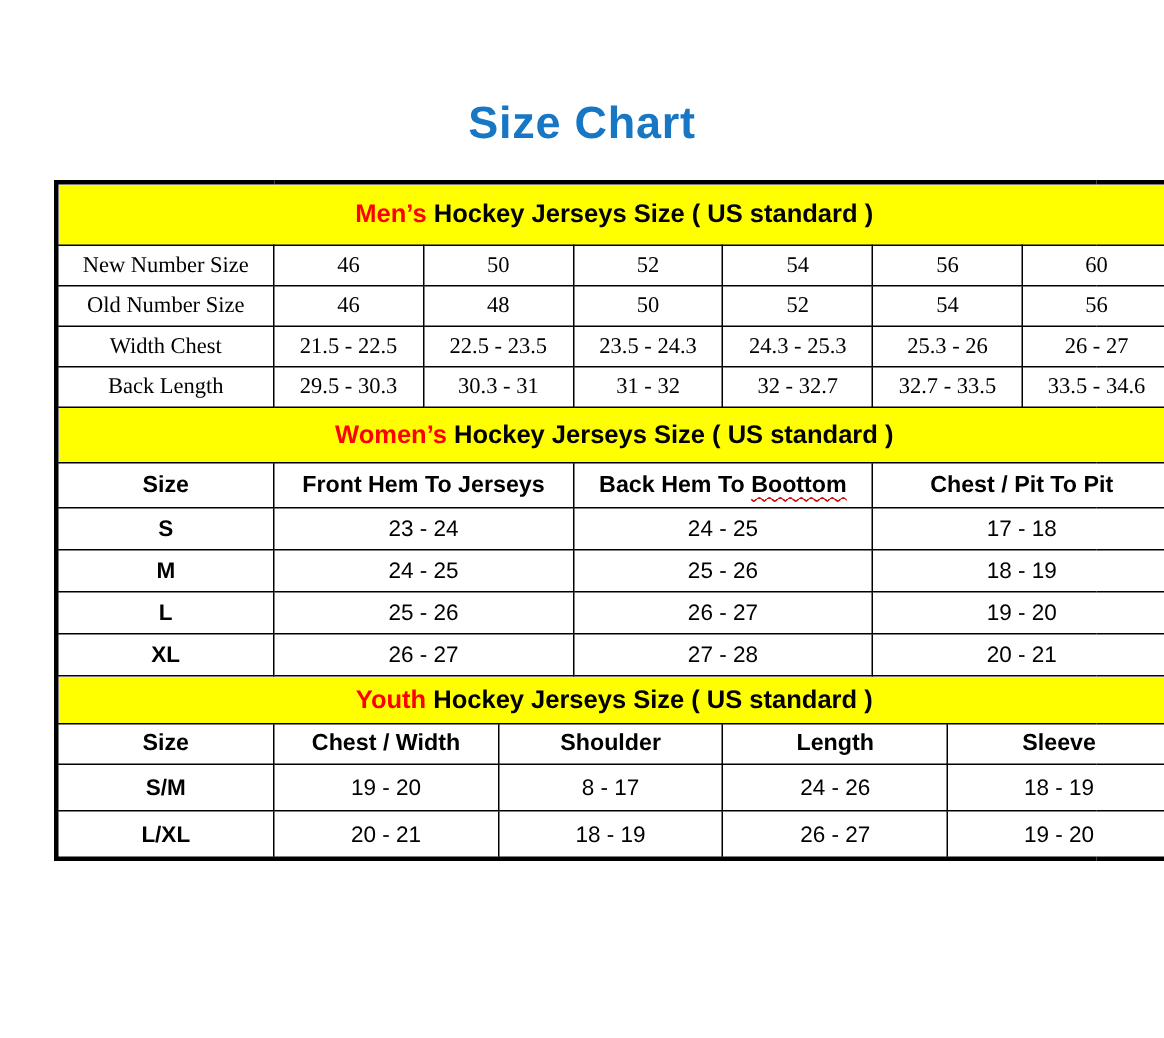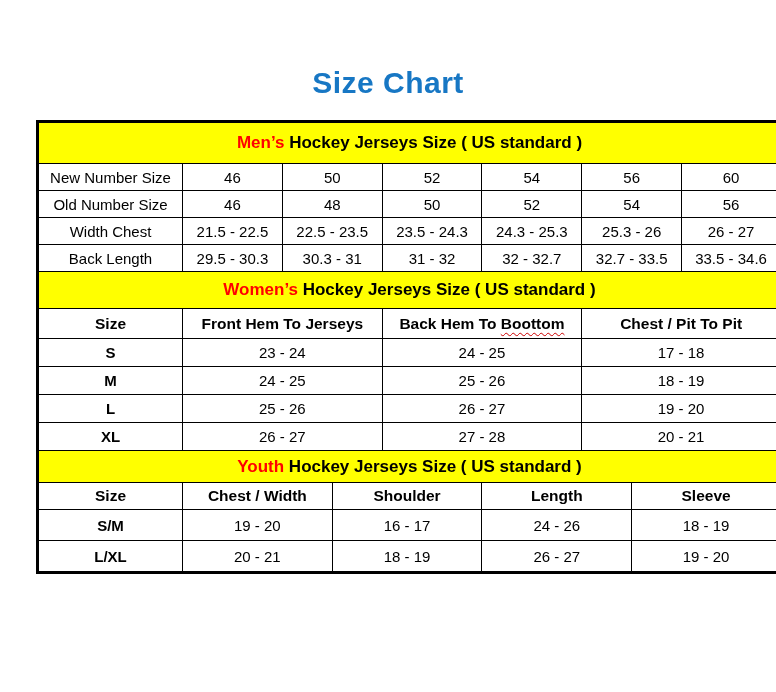--- a/index.html
+++ b/index.html
@@ -22,21 +22,21 @@
     font-size:15px;padding:0 2px;
     overflow:hidden;white-space:nowrap;
   }
   tr.band td{
     background:#ffff00;height:40px;
     font-weight:bold;font-size:17px;
   }
   tr.band .red{color:#ff0000;}
   tr.hdr td{font-weight:bold;font-size:15.5px;}
   tr.m-hdr td{height:26px;}
-  tr.m-row td{height:26px;}
+  tr.m-row td{height:26px;font-family:Liberation Serif, serif;}
   tr.w-hdr td{height:29px;}
   tr.w-row td{height:27px;}
   tr.y-hdr td{height:26px;}
   tr.y-row td{height:30px;}
   td.rowlabel{font-weight:normal;}
   td.sizelabel{font-weight:bold;}
   .squiggle{
     text-decoration-line:underline;
     text-decoration-style:wavy;
     text-decoration-color:#cc0000;
@@ -152,21 +152,21 @@
       <tr class="hdr y-hdr">
         <td>Size</td>
         <td colspan="3">Chest / Width</td>
         <td colspan="3">Shoulder</td>
         <td colspan="3">Length</td>
         <td colspan="3">Sleeve</td>
       </tr>
       <tr class="y-row">
         <td class="sizelabel">S/M</td>
         <td colspan="3">19 - 20</td>
-        <td colspan="3">16 - 17</td>
+        <td colspan="3">8 - 17</td>
         <td colspan="3">24 - 26</td>
         <td colspan="3">18 - 19</td>
       </tr>
       <tr class="y-row">
         <td class="sizelabel">L/XL</td>
         <td colspan="3">20 - 21</td>
         <td colspan="3">18 - 19</td>
         <td colspan="3">26 - 27</td>
         <td colspan="3">19 - 20</td>
       </tr>

